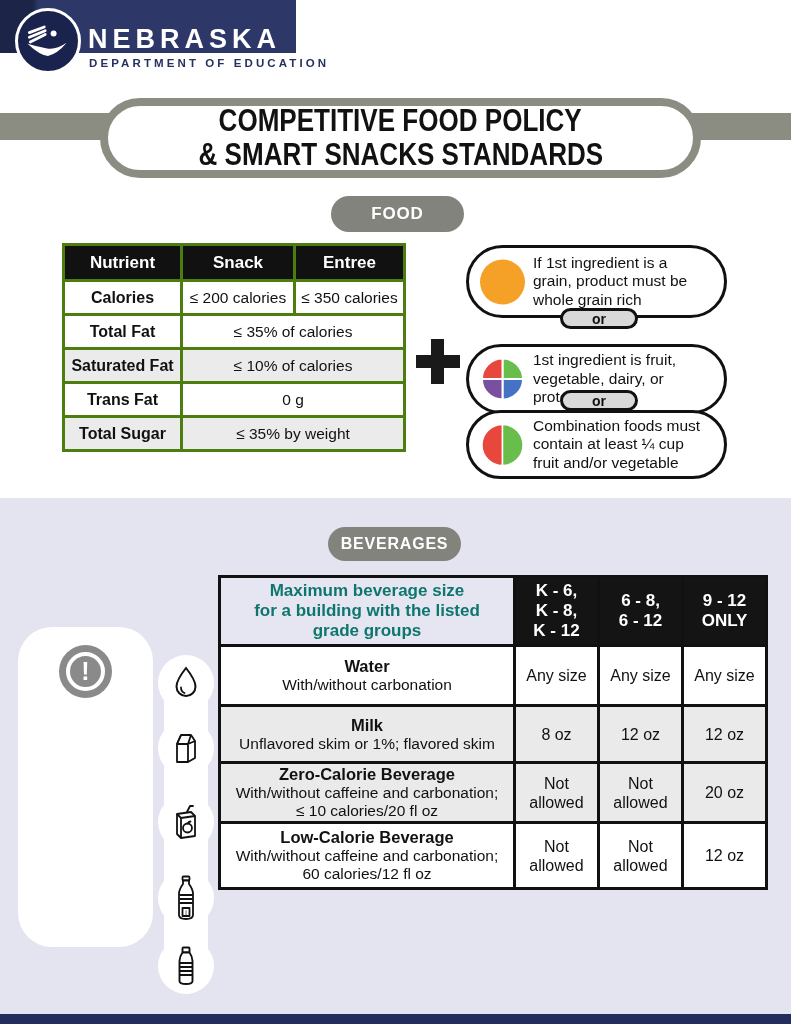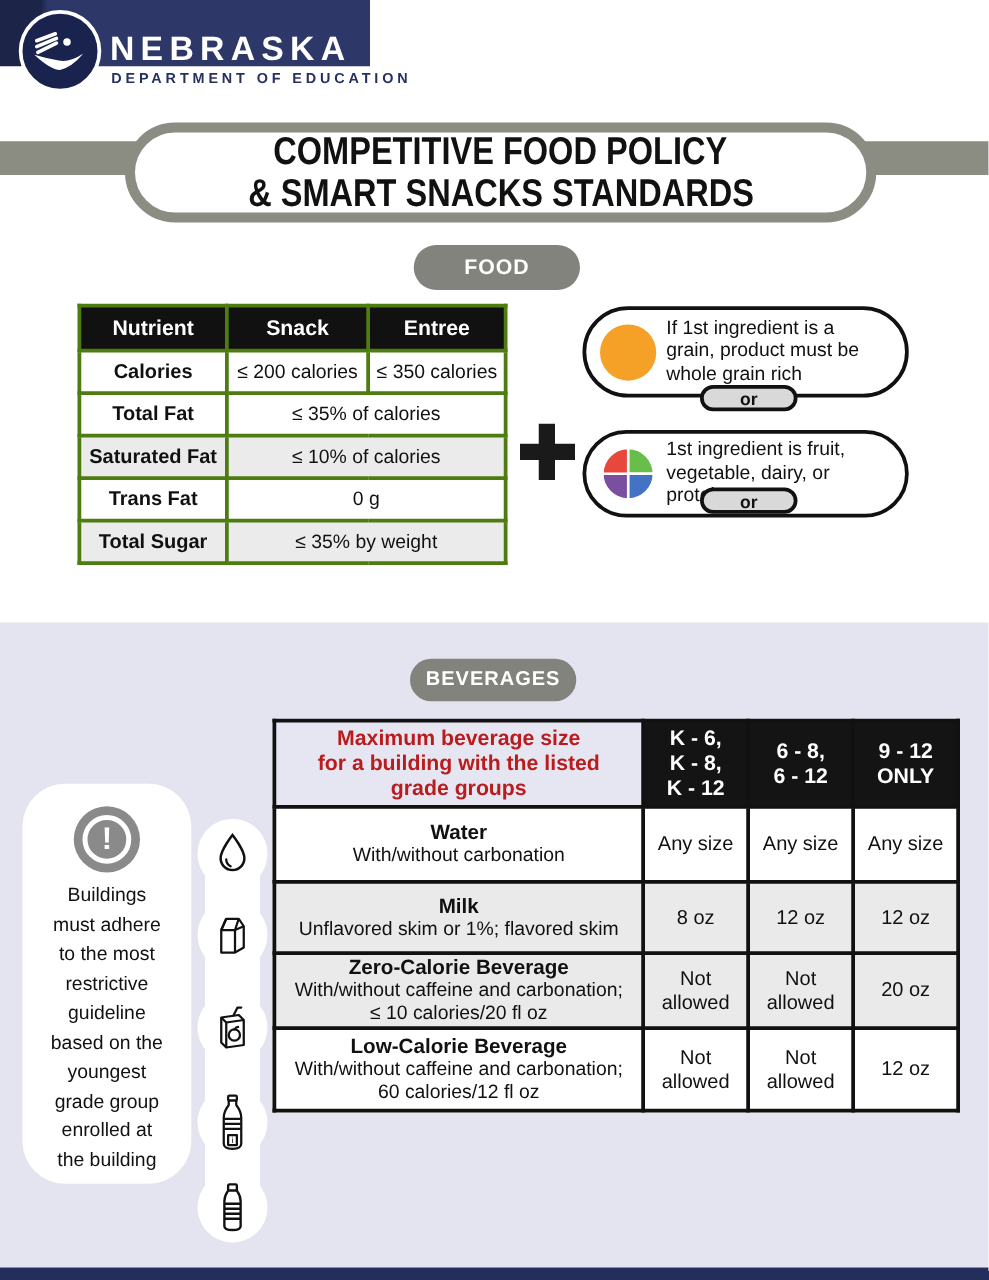--- a/index.html
+++ b/index.html
@@ -62,21 +62,21 @@
   .alert-icon::before{content:"";position:absolute;inset:7px;border:4px solid #fff;border-radius:50%;}
   .alert-mark{color:#fff;font-weight:bold;font-size:25px;line-height:1;position:relative;}
   .note-text{left:18px;top:705px;width:135px;text-align:center;font-size:15.5px;line-height:23.5px;white-space:pre-line;}
 
   .icon-strip{left:164px;top:656px;width:44px;height:338px;background:#fff;border-radius:22px;}
   .bubble{position:absolute;left:158px;width:56px;height:56px;border-radius:50%;background:#fff;
     display:flex;align-items:center;justify-content:center;}
 
   .bev-table{left:218px;top:575px;width:547px;background:#fff;}
   .bev-table th,.bev-table td{border:3px solid #111;text-align:center;vertical-align:middle;padding:1px 3px;}
-  .bt-size{background:#e6e6f2;font-weight:bold;font-size:17px;line-height:20px;white-space:pre-line;color:#b91c1c;}
+  .bt-size{background:#e6e6f2;font-weight:bold;font-size:17px;line-height:20px;white-space:pre-line;color:#0f766e;}
   .bt-grade{background:#141414;color:#fff;font-weight:bold;font-size:17px;line-height:20px;white-space:pre-line;}
   .bev-table tr.hdr{height:69px;}
   .bev-table tr.r0{height:60px;} .bev-table tr.r1{height:57px;}
   .bev-table tr.r2{height:81px;} .bev-table tr.r3{height:58px;}
   .bev-table tr.r4{height:66px;}
   .bev-table tr.altb td{background:#eaeaea;}
   .bev-name{font-weight:bold;font-size:16.5px;line-height:19px;}
   .bev-desc{font-size:15.5px;line-height:18px;white-space:pre-line;}
   .bev-val{font-size:16px;line-height:19px;}
 </style>
@@ -162,38 +162,39 @@
           <path d="M23 23 L23 44 A21 21 0 0 1 2 23 Z" fill="#7B4FA0"></path>
           <path d="M23 23 L2 23 A21 21 0 0 1 23 2 Z" fill="#E8473E"></path>
         </g>
       </svg>
     </div>
     <div class="crit-txt">1st ingredient is fruit,
 vegetable, dairy, or
 protein</div>
   </div>
   <div class="or-pill" style="top:390px;">or</div>
+  <div class="crit-pill" style="top:410px;height:69px;">
+    <div class="crit-circle">
+      <svg viewBox="0 0 46 46" width="45" height="45">
+        <path d="M23 2 A21 21 0 0 0 23 44 Z" fill="#E8473E" stroke="#fff" stroke-width="1.5"></path>
+        <path d="M23 2 A21 21 0 0 1 23 44 Z" fill="#69BE4B" stroke="#fff" stroke-width="1.5"></path>
+      </svg>
+    </div>
+    <div class="crit-txt">Combination foods must
+contain at least ¼ cup
+fruit and/or vegetable</div>
+  </div>
 
   <div class="abs lavender"></div>
   <div class="abs section-pill bev-pill">BEVERAGES</div>
 
   <div class="abs note-card"></div>
   <div class="abs alert-icon">
     <span class="alert-mark">!</span>
   </div>
-  <div class="abs note-text">Buildings
-must adhere
-to the most
-restrictive
-guideline
-based on the
-youngest
-grade group
-enrolled at
-the building</div>
 
   <div class="abs icon-strip"></div>
   <div class="bubble" style="top:655px;">
     <svg width="28" height="34" viewBox="0 0 28 34">
       <path d="M14 2 C14 2 4.5 14 4.5 20.5 a9.5 9.5 0 0 0 19 0 C23.5 14 14 2 14 2 Z" fill="#fff" stroke="#111" stroke-width="2"></path>
       <path d="M9 21.5 a5.5 6 0 0 0 3.5 5.5" fill="none" stroke="#111" stroke-width="1.8" stroke-linecap="round"></path>
     </svg>
   </div>
   <div class="bubble" style="top:720px;">
     <svg width="30" height="34" viewBox="0 0 30 34">

